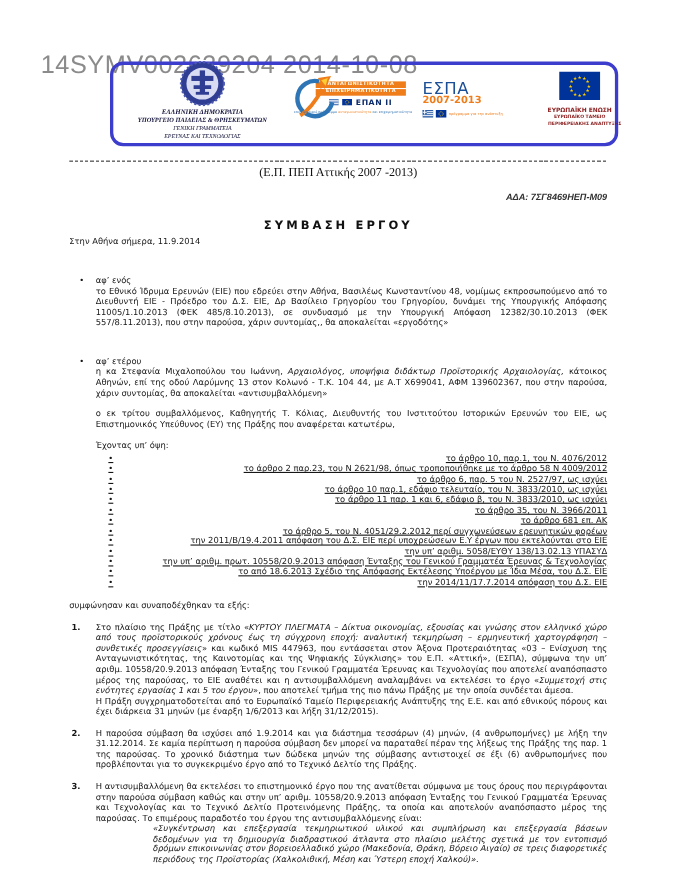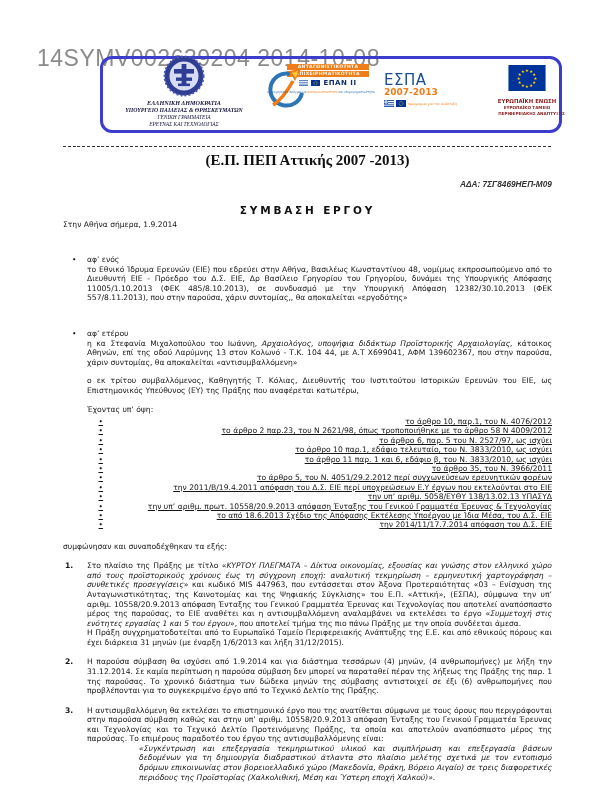--- a/index.html
+++ b/index.html
@@ -21,21 +21,21 @@
   }
   .cell{position:relative;}
   
   .ministry{width:168px;text-align:center;}
   .emblem{position:absolute;left:50%;top:-4px;transform:translateX(-50%);}
   .min-lines{margin-top:40px;font-family:"Liberation Serif",serif;font-style:italic;color:#14143c;line-height:1.25;}
   .min-l1{font-size:6.2px;font-weight:bold;}
   .min-l2{font-size:5.8px;font-weight:bold;}
   .min-l3{font-size:5.4px;}
   
-  .epan{width:112px;padding-top:5px;text-align:center;}
+  .epan{width:112px;padding-top:15px;text-align:center;}
   .epan-swoosh{position:absolute;left:0px;top:8px;}
   .epan-strips{margin-left:22px;width:82px;}
   .strip{background:#ef7d1a;color:#fff6e6;font-size:4.6px;font-weight:bold;line-height:1.35;
          letter-spacing:0.3px;white-space:nowrap;overflow:hidden;padding:0 1px;margin-bottom:1px;text-align:center;}
   .epan-row{margin-left:22px;width:82px;display:flex;align-items:center;justify-content:center;gap:3px;margin-top:2px;}
   .epan-name{font-size:7px;font-weight:bold;color:#0d2d6b;letter-spacing:0.5px;}
   .epan-tag{margin-top:3px;font-size:6px;color:#2d6fb0;white-space:nowrap;
             transform:scale(0.5);transform-origin:center top;width:200%;margin-left:-50%;}
   .epan-tag .mid{color:#ef7d1a;}
   
@@ -50,21 +50,21 @@
   .eu{width:64px;text-align:center;padding-top:6px;}
   .eu-l1{font-size:5.4px;font-weight:bold;color:#8a1c1c;margin-top:3px;white-space:nowrap;}
   .eu-l2{font-size:4.6px;font-weight:bold;color:#8a1c1c;margin-top:1px;white-space:nowrap;transform:scale(0.9);transform-origin:center top;}
   
   .content{position:absolute;left:63px;right:60px;top:146px;z-index:3;
            font-size:7.6px;line-height:1.26;text-align:justify;}
   .dashline{height:2px;width:100%;
     background:repeating-linear-gradient(90deg,#333 0,#333 3px,transparent 3px,transparent 4.8px);
     background-size:auto 1.2px;background-repeat:repeat-x;background-position:0 0;}
   .program-line{margin-top:3px;text-align:center;font-family:"Liberation Serif",serif;
-                font-weight:bold;font-size:15px;color:#111;}
+                font-weight:normal;font-size:11px;color:#111;}
   .ada{margin-top:9px;text-align:right;font-family:"Liberation Sans",sans-serif;
        font-weight:bold;font-style:italic;font-size:8.3px;color:#333;}
   .doc-title{margin-top:15px;text-align:center;font-weight:bold;font-size:10.5px;
              letter-spacing:2.8px;color:#111;}
   .date-line{margin-top:2px;text-align:left;}
   .sb{font-weight:normal;}
   .si{font-style:italic;}
   .party{display:flex;margin-top:26px;}
   .pb{width:24px;padding-left:9px;flex:none;}
   .pb::before{content:"\2022";}
@@ -191,21 +191,21 @@
   <div class="content">
 
     <div class="dashline"></div>
 
     <div class="program-line">(Ε.Π. ΠΕΠ Αττικής 2007 -2013)</div>
 
     <div class="ada">ΑΔΑ: 7ΣΓ8469ΗΕΠ-Μ09</div>
 
     <div class="doc-title">ΣΥΜΒΑΣΗ ΕΡΓΟΥ</div>
 
-    <div class="date-line">Στην Αθήνα σήμερα, 1.9.2014</div>
+    <div class="date-line">Στην Αθήνα σήμερα, 11.9.2014</div>
 
     <div class="party">
       <div class="pb"></div>
       <div class="ptxt">
         <div class="lead">αφ’ ενός</div>
         <div><span>το </span><span class="sb">Εθνικό Ίδρυμα Ερευνών</span><span> (ΕΙΕ) που εδρεύει στην Αθήνα, Βασιλέως Κωνσταντίνου 48, νομίμως εκπροσωπούμενο από το Διευθυντή ΕΙΕ - Πρόεδρο του Δ.Σ. ΕΙΕ, Δρ Βασίλειο Γρηγορίου του Γρηγορίου, δυνάμει της Υπουργικής Απόφασης 11005/1.10.2013 (ΦΕΚ 485/8.10.2013), σε συνδυασμό με την Υπουργική Απόφαση 12382/30.10.2013 (ΦΕΚ 557/8.11.2013), που στην παρούσα, χάριν συντομίας,, θα αποκαλείται «εργοδότης»</span></div>
       </div>
     </div>
 
     <div class="party">
@@ -233,20 +233,23 @@
       <div class="hitem">
           <span class="ht">το άρθρο 10 παρ.1, εδάφιο τελευταίο, του Ν. 3833/2010, ως ισχύει</span>
         </div>
       <div class="hitem">
           <span class="ht">το άρθρο 11 παρ. 1 και 6, εδάφιο β, του Ν. 3833/2010, ως ισχύει</span>
         </div>
       <div class="hitem">
           <span class="ht">το άρθρο 35, του Ν. 3966/2011</span>
         </div>
       <div class="hitem">
+          <span class="ht">το άρθρο 681 επ. ΑΚ</span>
+        </div>
+      <div class="hitem">
           <span class="ht">το άρθρο 5, του Ν. 4051/29.2.2012 περί συγχωνεύσεων ερευνητικών φορέων</span>
         </div>
       <div class="hitem">
           <span class="ht">την 2011/Β/19.4.2011 απόφαση του Δ.Σ. ΕΙΕ περί υποχρεώσεων Ε.Υ έργων που εκτελούνται στο ΕΙΕ</span>
         </div>
       <div class="hitem">
           <span class="ht">την υπ’ αριθμ. 5058/ΕΥΘΥ 138/13.02.13 ΥΠΑΣΥΔ</span>
         </div>
       <div class="hitem">
           <span class="ht">την υπ’ αριθμ. πρωτ. 10558/20.9.2013 απόφαση Ένταξης του Γενικού Γραμματέα Έρευνας &amp; Τεχνολογίας</span>

